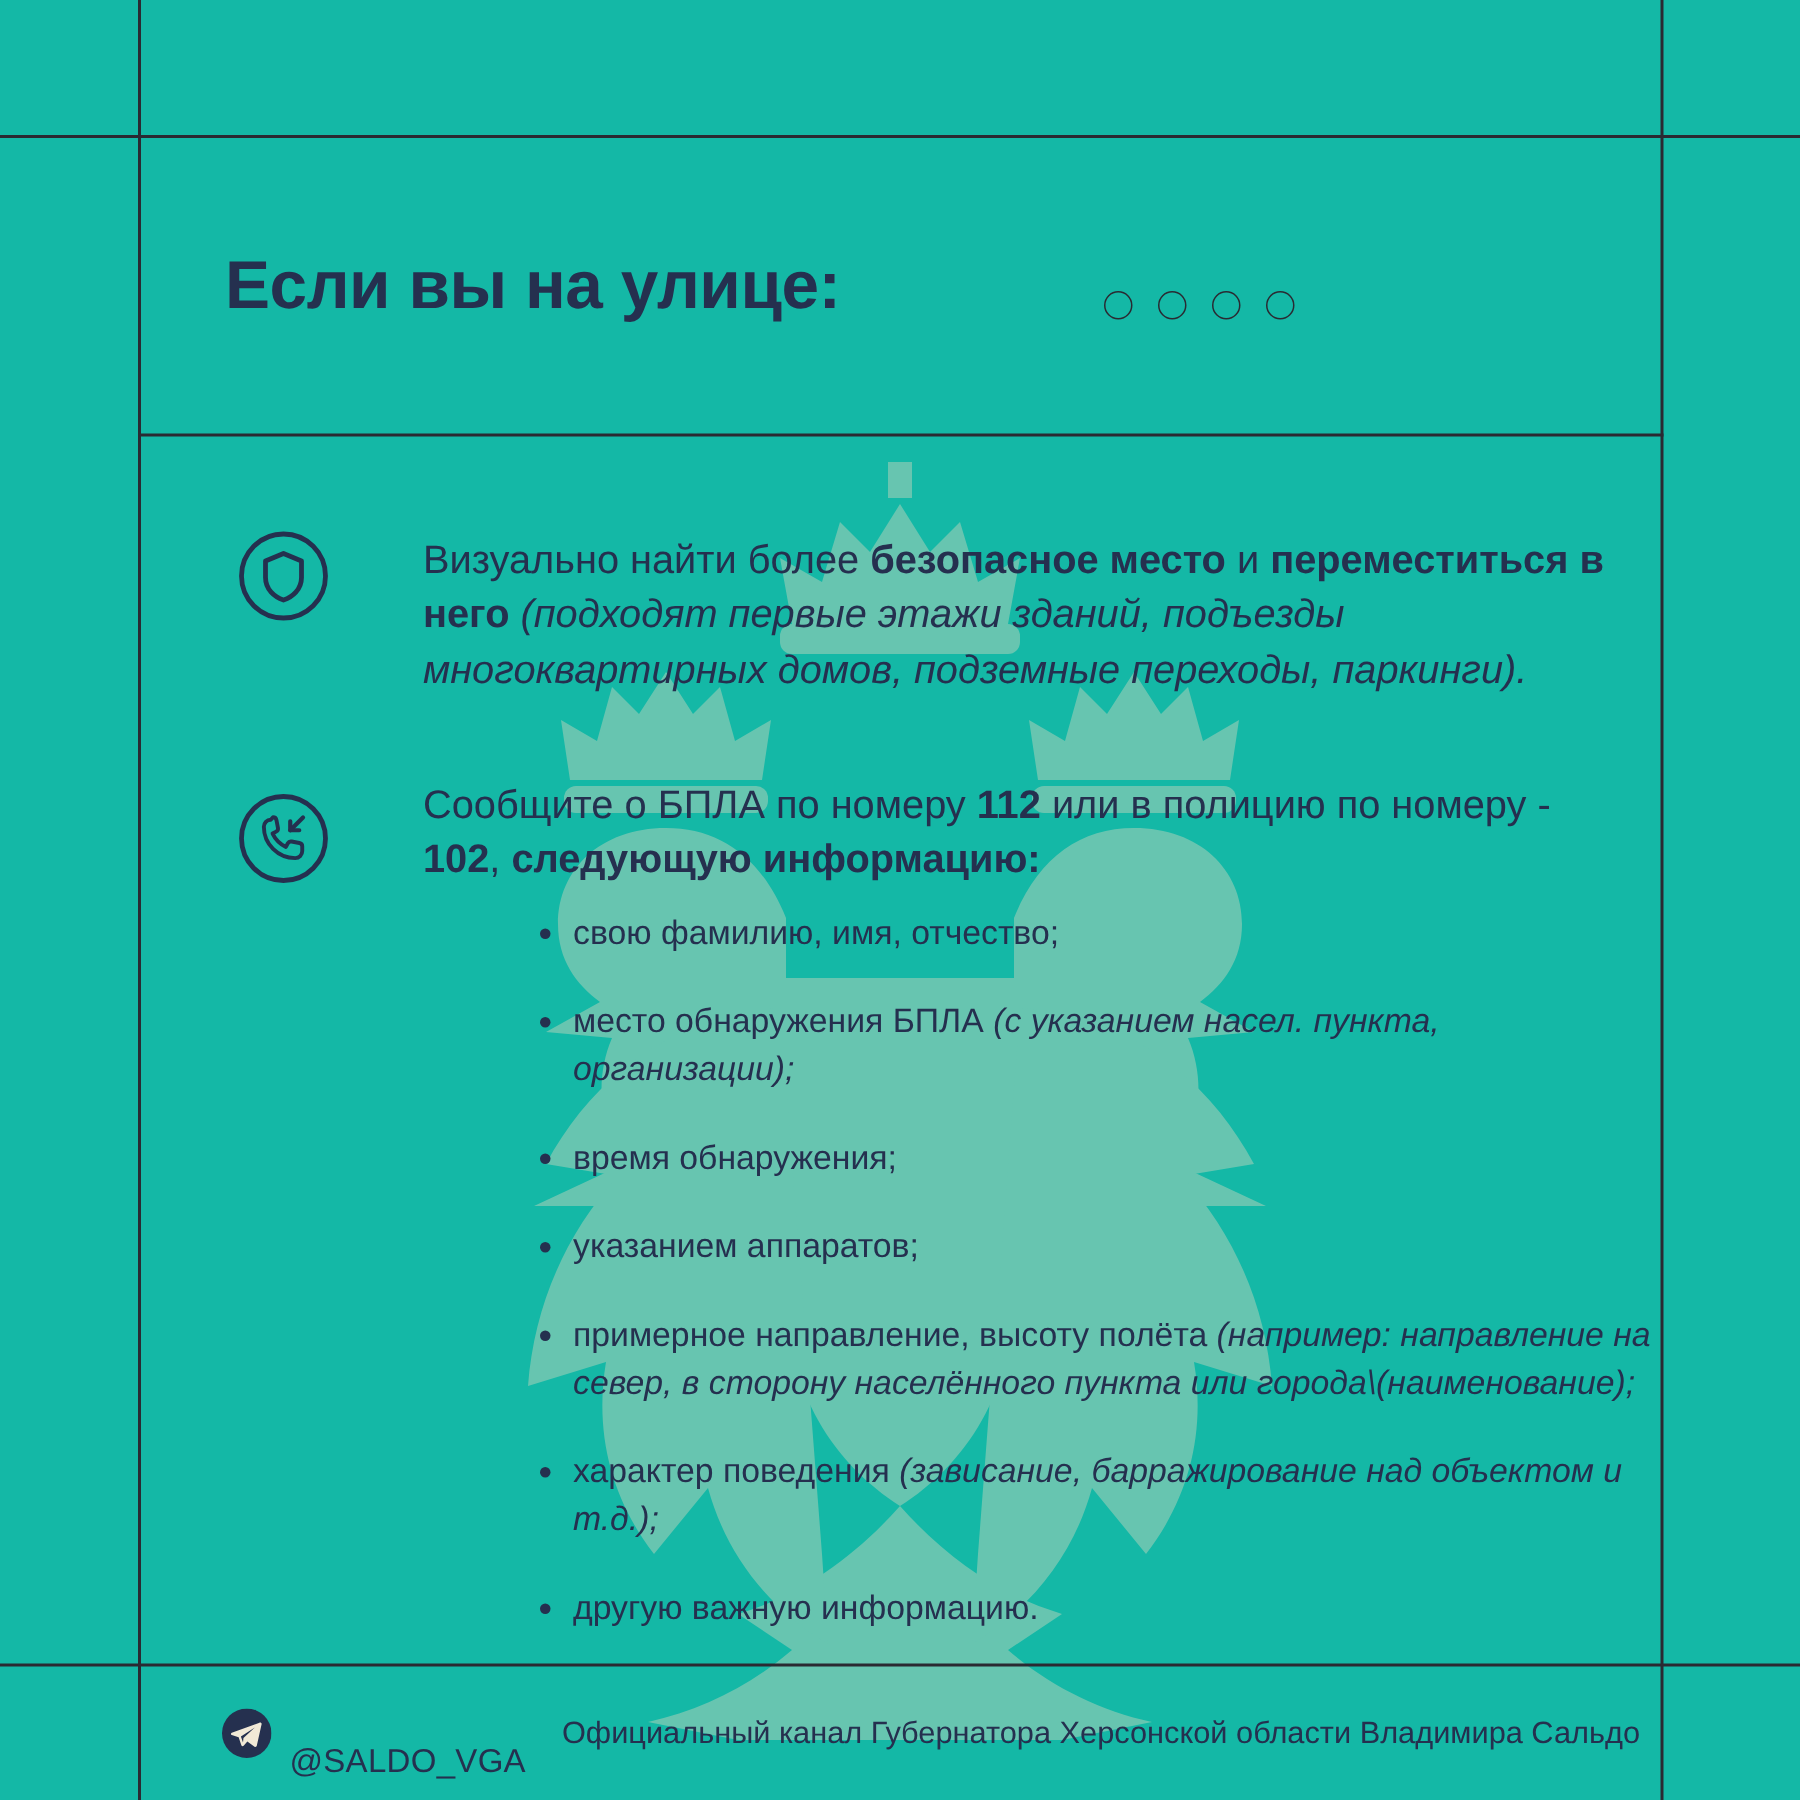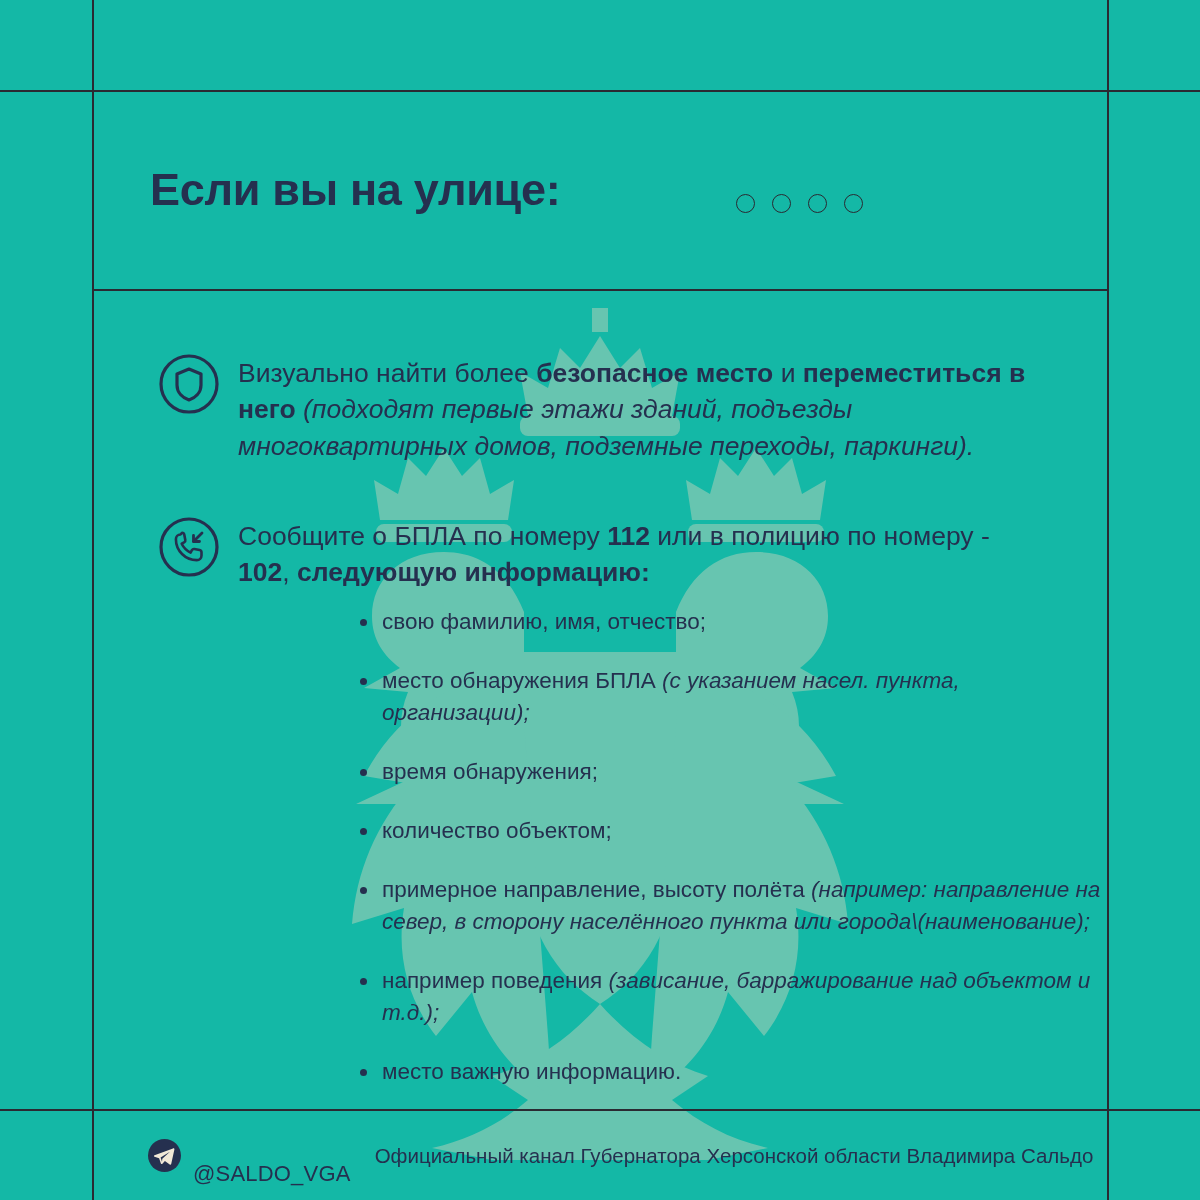--- a/index.html
+++ b/index.html
@@ -93,22 +93,23 @@
     width: 1016px;
     height: 818px;
     z-index: 4;
     box-sizing: border-box;
     padding: 58px 0 0 0;
   }
 
   .block {
     display: flex;
     align-items: flex-start;
-  }
-  .block + .block { margin-top: 48px; }
+    gap: 44px;
+  }
+  .block + .block { margin-top: 48px; align-items: flex-end; }
 
   .block-icon {
     flex: 0 0 auto;
     width: 62px;
     height: 62px;
     margin-left: 66px;
     margin-top: 4px;
   }
   .block-icon svg { display: block; width: 100%; height: 100%; }
 
@@ -275,30 +276,30 @@
       <li class="bullet">
         <span>свою фамилию, имя, отчество;</span>
       </li>
       <li class="bullet">
         <span>место обнаружения БПЛА </span><span class="i">(с указанием насел. пункта, организации);</span>
       </li>
       <li class="bullet">
         <span>время обнаружения;</span>
       </li>
       <li class="bullet">
-        <span>количество объектом;</span>
+        <span>указанием аппаратов;</span>
       </li>
       <li class="bullet">
         <span>примерное направление, высоту полёта </span><span class="i">(например: направление на север, в сторону населённого пункта или города\(наименование);</span>
       </li>
       <li class="bullet">
-        <span>например поведения </span><span class="i">(зависание, барражирование над объектом и т.д.);</span>
-      </li>
-      <li class="bullet">
-        <span>место важную информацию.</span>
+        <span>характер поведения </span><span class="i">(зависание, барражирование над объектом и т.д.);</span>
+      </li>
+      <li class="bullet">
+        <span>другую важную информацию.</span>
       </li>
     </ul>
 
   </div>
 
   <div class="footer">
     <span class="tg-icon">
       <svg viewBox="0 0 33 33" xmlns="http://www.w3.org/2000/svg" aria-hidden="true">
         <circle cx="16.5" cy="16.5" r="16.5" fill="#25304f"></circle>
         <path d="M25 9.5 L6.5 16.2 c-0.7 0.25 -0.7 1.25 0 1.5 l4.6 1.5 l1.8 5.3

